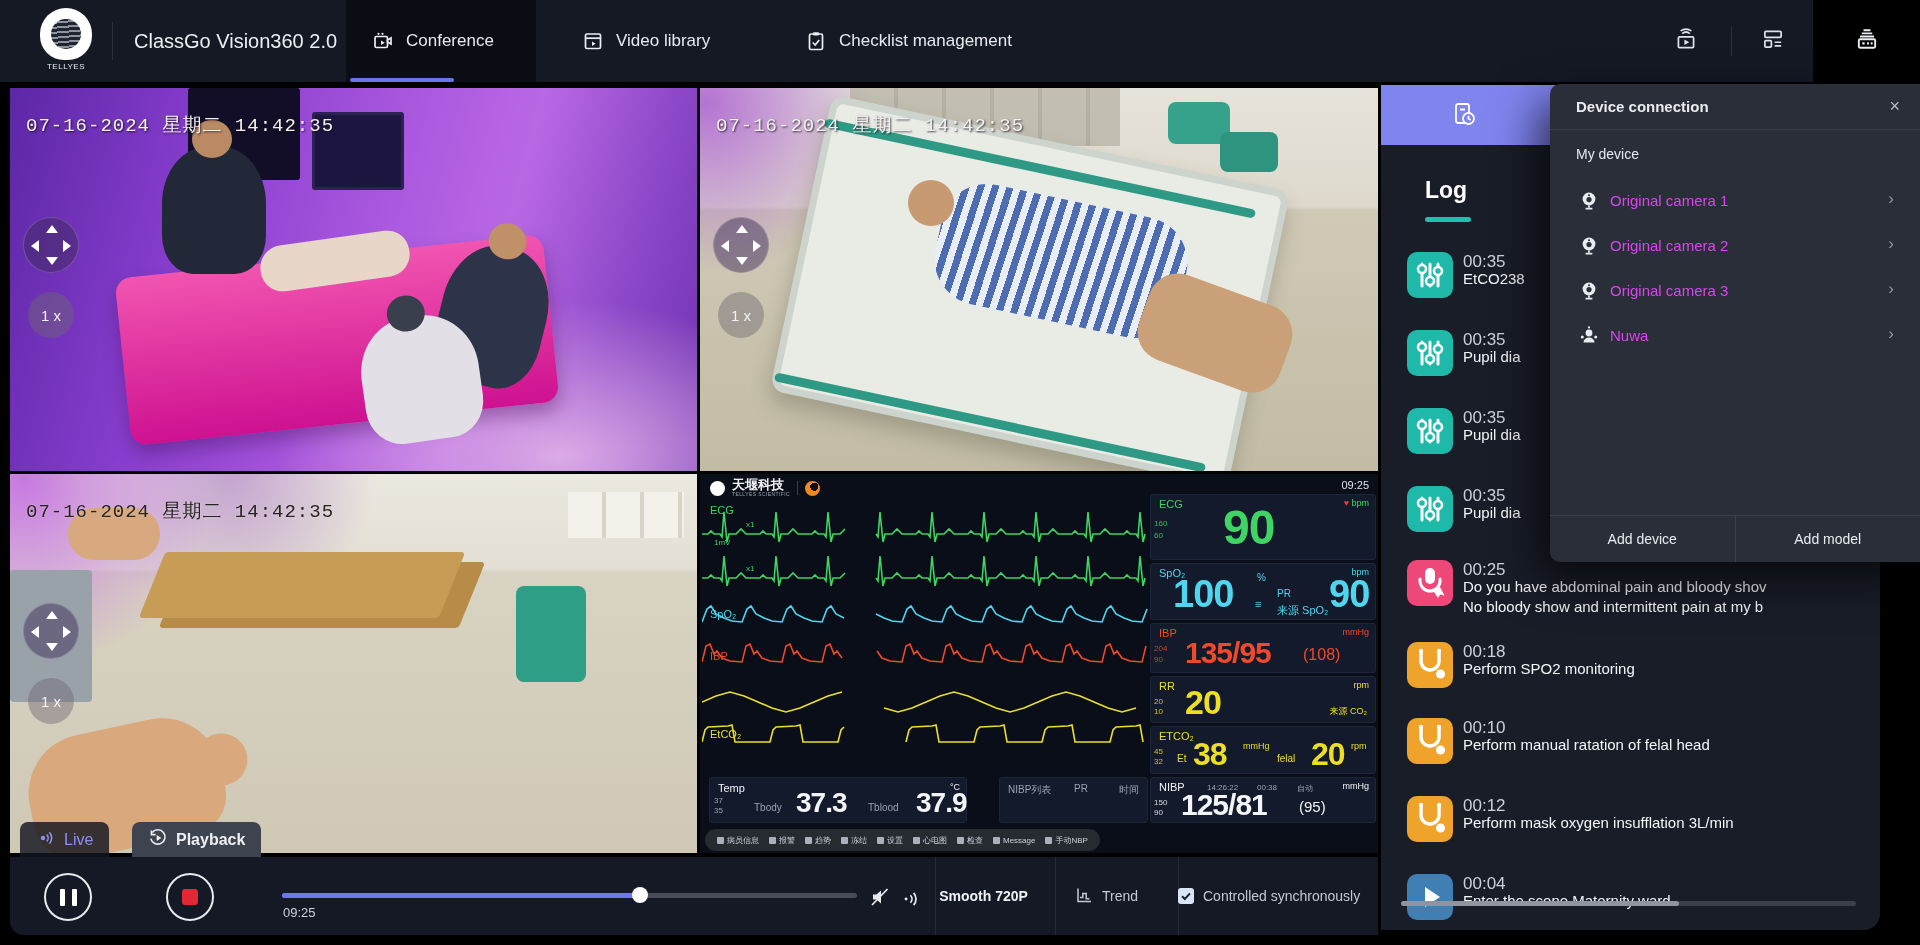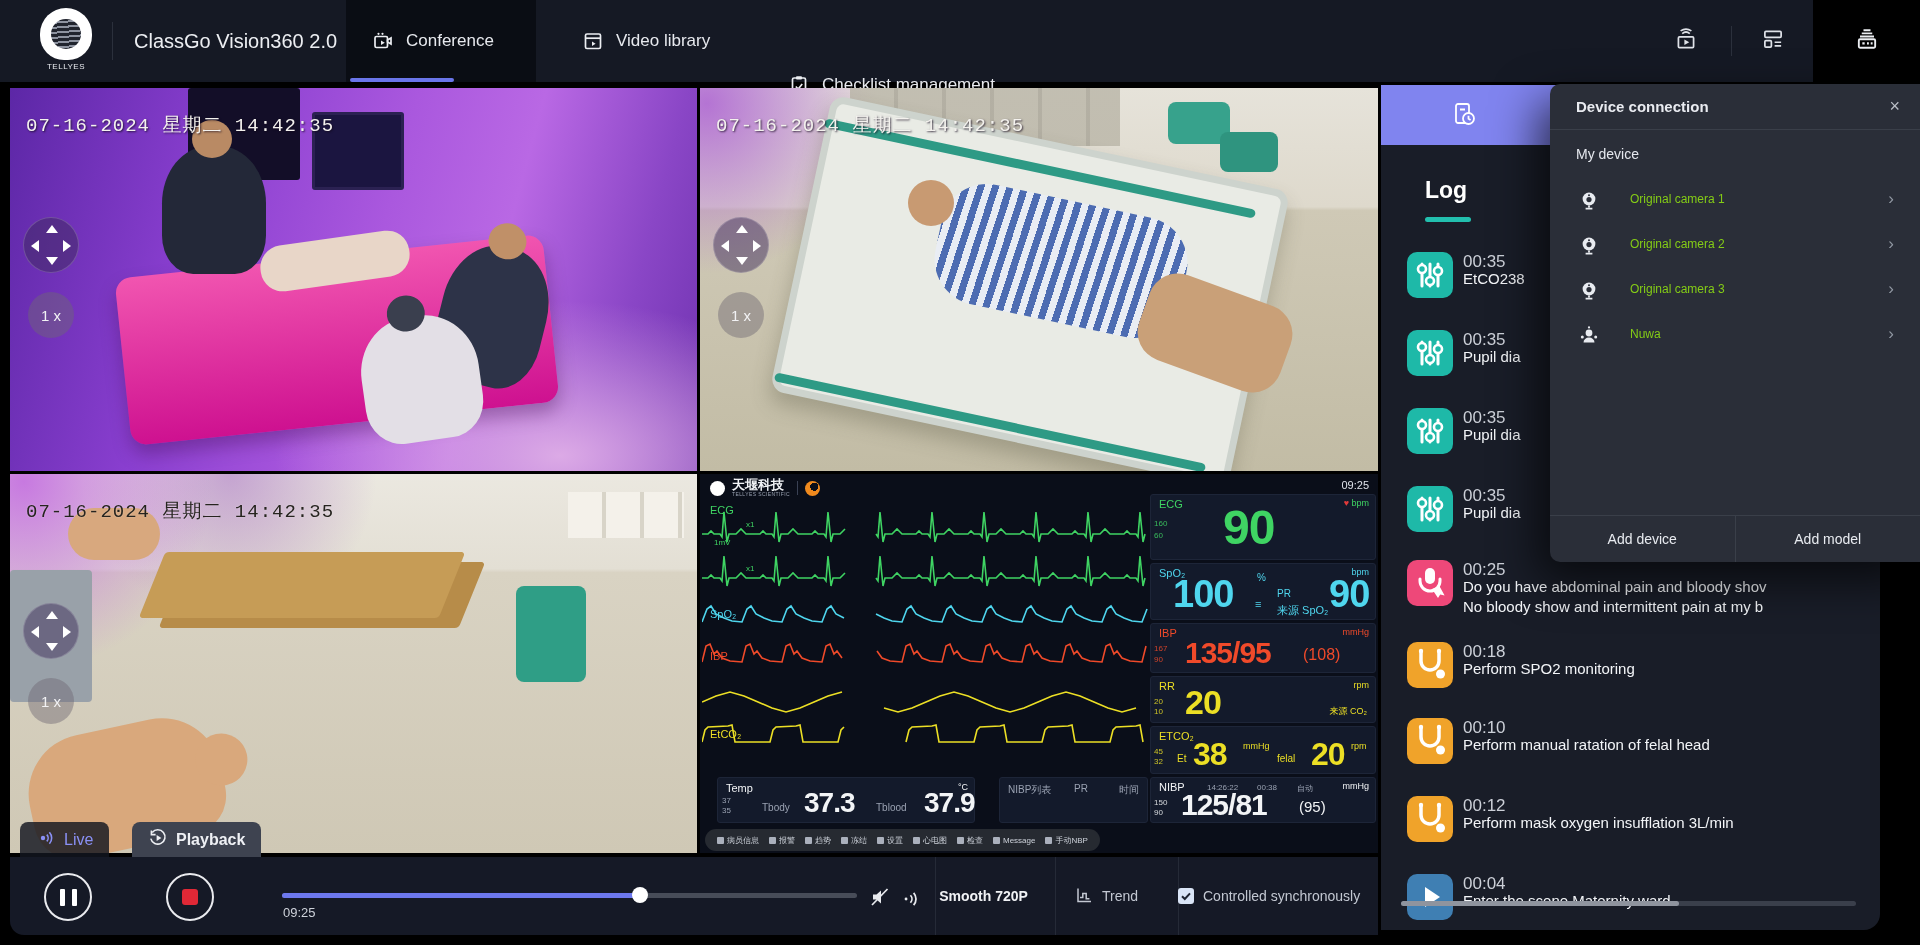--- a/index.html
+++ b/index.html
@@ -113,21 +113,21 @@
   #log-scroll .thumb { position:absolute; left:0; top:0; width:278px; height:5px; background:#8f949e; border-radius:3px; }
 
   
   #dev-panel { position:absolute; left:1550px; top:84px; width:370px; height:478px; background:#2a2e38; border-radius:10px 0 0 10px; box-shadow:-12px 18px 45px rgba(0,0,0,.65); }
   #dev-header { position:absolute; left:0; top:0; width:100%; height:46px; border-bottom:1px solid #3a3f49; }
   #dev-title { position:absolute; left:26px; top:14px; color:#e9ebf0; font-size:15px; font-weight:bold; }
   #dev-close { position:absolute; right:20px; top:12px; color:#b9bdc5; font-size:18px; cursor:pointer; }
   #dev-section { position:absolute; left:26px; top:62px; color:#e5e8ee; font-size:14px; }
   .dev-item { position:absolute; left:0; width:370px; height:42px; cursor:pointer; }
   .dev-item .ic { position:absolute; left:28px; top:10px; }
-  .dev-item .lb { position:absolute; left:80px; top:12px; color:#84cc16; font-size:12px; }
+  .dev-item .lb { position:absolute; left:60px; top:12px; color:#d946ef; font-size:15px; }
   .dev-item .ch { position:absolute; right:26px; top:9px; color:#9097a2; font-size:17px; }
   #dev-buttons { position:absolute; left:0; bottom:0; width:100%; height:47px; border-top:1px solid #3a3f49; display:flex; }
   #dev-buttons .btn { flex:1; display:flex; align-items:center; justify-content:center; color:#e8ebf0; font-size:14px; cursor:pointer; }
   #dev-buttons .btn + .btn { border-left:1px solid #3a3f49; }
 
   
   #bottom-bar { position:absolute; left:10px; top:857px; width:1368px; height:78px; background:#151926; border-radius:0 0 0 14px; }
   .bar-div { position:absolute; top:0; width:1px; height:78px; background:#252a37; }
   .chip { position:absolute; top:822px; height:35px; display:flex; align-items:center; gap:8px; padding:0 16px; border-radius:8px 8px 0 0; font-size:16px; cursor:pointer; }
   #tab-live { left:20px; background:rgba(18,22,32,.82); color:#8a90f5; }
@@ -179,21 +179,21 @@
       <span class="nav-icon">
         <svg width="22" height="22" viewBox="0 0 22 22" fill="none" stroke="#eceef2" stroke-width="1.7">
           <rect x="3.5" y="4" width="15" height="14.5" rx="1.5"></rect>
           <path d="M3.5 8.2 h15"></path>
           <path d="M10 11.5 l3.6 2.2 -3.6 2.2z" fill="#eceef2" stroke="none"></path>
         </svg>
       </span>
       <span>Video library</span>
     </div>
 
-    <div class="nav-tab" style="left:762px;margin-top:44px;">
+    <div class="nav-tab" style="left:779px;">
       <span class="nav-icon">
         <svg width="22" height="22" viewBox="0 0 22 22" fill="none" stroke="#eceef2" stroke-width="1.7">
           <rect x="4.5" y="4" width="13" height="15.5" rx="1.5"></rect>
           <rect x="8" y="2.3" width="6" height="3.2" rx="1" fill="#eceef2" stroke="none"></rect>
           <path d="M7.8 12.5 l2.4 2.5 4 -5"></path>
         </svg>
       </span>
       <span>Checklist management</span>
     </div>
 
@@ -332,21 +332,21 @@
       <div class="c abs" style="left:106px; top:8px; font-size:10px;">%</div>
       <div class="c abs" style="left:104px; top:34px; font-size:11px; letter-spacing:-1px;">≡</div>
       <div class="c abs" style="left:126px; top:24px; font-size:10px;">PR</div>
       <div class="c abs" style="left:126px; top:39px; font-size:11px;">来源 SpO₂</div>
       <div class="bignum c" style="left:178px; top:11px; font-size:38px;">90</div>
     </div>
 
     <div class="vit" style="top:149px; height:50px;">
       <div class="lab r">IBP</div>
       <div class="unit r">mmHg</div>
-      <div class="scale r" style="top:20px;">167</div>
+      <div class="scale r" style="top:20px;">204</div>
       <div class="scale r" style="top:31px;">90</div>
       <div class="bignum r" style="left:34px; top:14px; font-size:30px;">135/95</div>
       <div class="r abs" style="left:152px; top:22px; font-size:16px;">(108)</div>
     </div>
 
     <div class="vit" style="top:202px; height:47px;">
       <div class="lab y">RR</div>
       <div class="unit y">rpm</div>
       <div class="scale y" style="top:20px;">20</div>
       <div class="scale y" style="top:30px;">10</div>
@@ -371,21 +371,21 @@
       <div class="gr abs" style="left:56px; top:5px; font-size:8px;">14:26:22</div>
       <div class="gr abs" style="left:106px; top:5px; font-size:8px;">00:38</div>
       <div class="gr abs" style="left:146px; top:5px; font-size:8px;">自动</div>
       <div class="unit w">mmHg</div>
       <div class="scale w" style="top:20px;">150</div>
       <div class="scale w" style="top:30px;">90</div>
       <div class="bignum w" style="left:30px; top:12px; font-size:30px;">125/81</div>
       <div class="w abs" style="left:148px; top:20px; font-size:15px;">(95)</div>
     </div>
 
-    <div id="tile-temp" style="left:17px; width:258px;">
+    <div id="tile-temp" style="left:9px; width:258px;">
       <div class="w abs" style="left:8px; top:4px; font-size:11px;">Temp</div>
       <div class="w abs" style="right:6px; top:4px; font-size:9px;">°C</div>
       <div class="gr abs" style="left:4px; top:18px; font-size:8px;">37</div>
       <div class="gr abs" style="left:4px; top:28px; font-size:8px;">35</div>
       <div class="gr abs" style="left:44px; top:24px; font-size:10px;">Tbody</div>
       <div class="bignum w" style="left:86px; top:11px; font-size:28px;">37.3</div>
       <div class="gr abs" style="left:158px; top:24px; font-size:10px;">Tblood</div>
       <div class="bignum w" style="left:206px; top:11px; font-size:28px;">37.9</div>
     </div>
 

